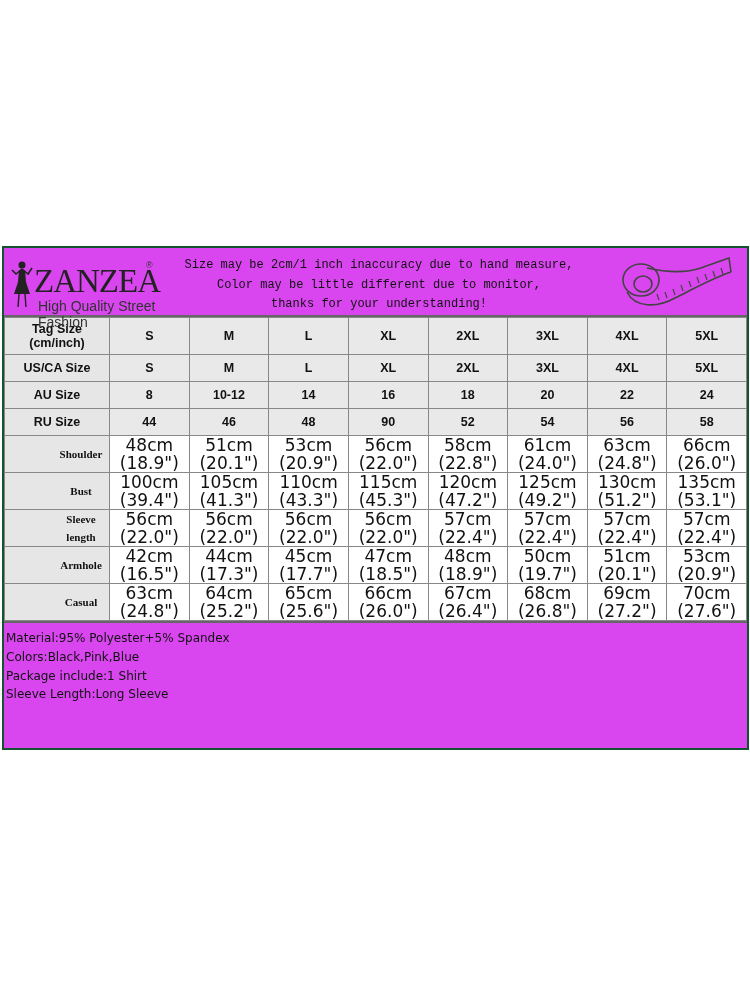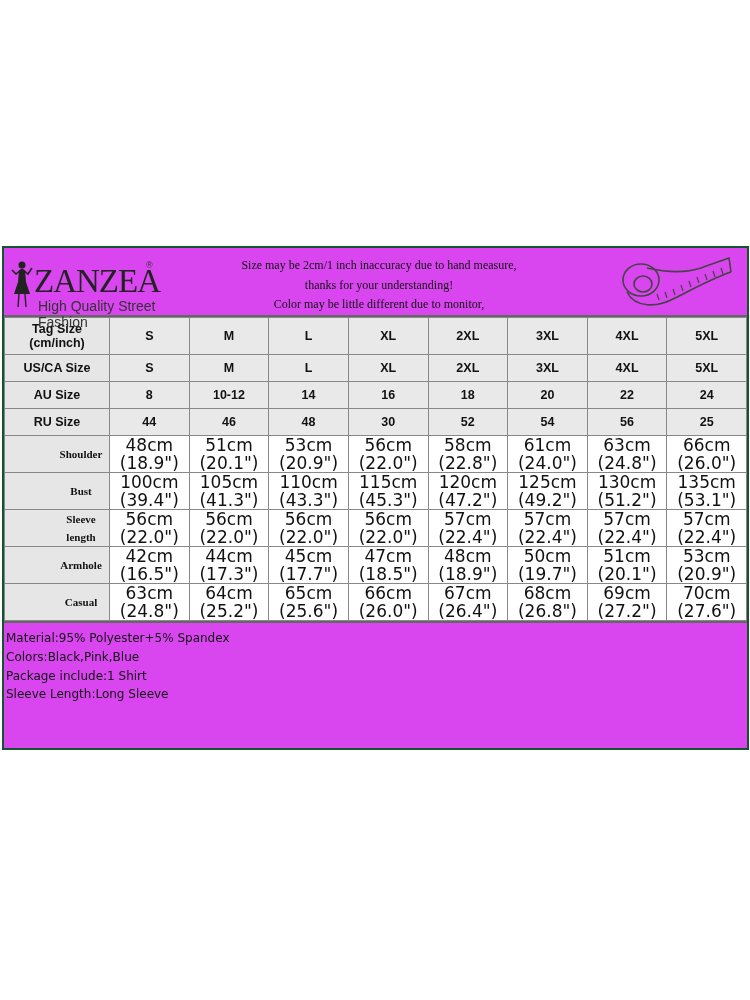--- a/index.html
+++ b/index.html
@@ -4,21 +4,21 @@
 <style>
   html, body { margin:0; padding:0; background:#ffffff; }
   body { width:750px; height:1000px; position:relative; overflow:hidden; font-family:"Liberation Sans", sans-serif; }
   .sheet { position:absolute; left:2px; top:246px; width:747px; height:504px; border:2px solid #14532d; box-sizing:border-box; background:#d946ef; }
   .header { position:relative; height:67px; border-bottom:2px solid #666; }
   .logo { position:absolute; left:6px; top:8px; width:150px; height:55px; }
   .logo-text { position:absolute; left:24px; top:6px; font-family:"Liberation Serif", serif; font-size:33px; letter-spacing:-1px; color:#222; transform:scaleY(1.05); }
   .logo-reg { position:absolute; left:136px; top:4px; font-size:9px; color:#333; }
   .logo-tag { position:absolute; left:28px; top:42px; font-size:14px; color:#333; }
   .logo-figure { position:absolute; left:0; top:4px; }
-  .notice { position:absolute; left:180px; top:8px; width:390px; text-align:center; font-family:Liberation Serif, serif; font-size:12px; line-height:19.5px; color:#111; }
+  .notice { position:absolute; left:180px; top:8px; width:390px; text-align:center; font-family:Liberation Mono, monospace; font-size:12px; line-height:19.5px; color:#111; }
   .tape { position:absolute; right:10px; top:6px; }
   table.grid { border-collapse:collapse; width:100%; table-layout:fixed; }
   table.grid td { border:1px solid #888; text-align:center; padding:0; color:#111; }
   table.grid td.rowlabel { background:#e6e6e6; font-weight:bold; font-size:12.5px; font-family:"Liberation Sans", sans-serif; }
   tr.size td { background:#e9e9e9; font-weight:bold; font-size:12.5px; height:26px; }
   tr.size.first td { height:36px; }
   tr.meas td { font-family:"DejaVu Sans", sans-serif; font-size:17px; line-height:18px; height:36px; background:#fff; }
   tr.meas td.rowlabel { font-family:Liberation Serif, serif; font-size:11px;padding-left:48px; }
   .notes { padding:6px 0 16px 2px; font-family:"DejaVu Sans", sans-serif; font-size:12px; line-height:18.8px; color:#111; border-top:2px solid #666; }
 </style>
@@ -33,22 +33,22 @@
         <path d="M12 9 L6 14 L2 10 M12 9 L18 14 L22 8" stroke="#222" stroke-width="1.6" fill="none"></path>
         <path d="M9 10 L15 10 L16 22 L20 34 L4 34 L8 22 Z" fill="#222"></path>
         <path d="M9 34 L8 47 M15 34 L16 47" stroke="#222" stroke-width="1.4"></path>
       </svg>
       <span class="logo-text">ZANZEA</span>
       <span class="logo-reg">®</span>
       <span class="logo-tag">High Quality Street Fashion</span>
     </div>
     <div class="notice">
       <div>Size may be 2cm/1 inch inaccuracy due to hand measure,</div>
+      <div>Color may be little different due to monitor,</div>
       <div>thanks for your understanding!</div>
-      <div>Color may be little different due to monitor,</div>
     </div>
     <svg class="tape" width="120" height="56" viewBox="0 0 120 56">
       <g fill="none" stroke="#444" stroke-width="1.6">
         <ellipse cx="24" cy="26" rx="18" ry="16"></ellipse>
         <ellipse cx="26" cy="30" rx="9" ry="8"></ellipse>
         <path d="M10 38 C18 54 40 54 58 44 C78 34 96 24 114 18"></path>
         <path d="M30 14 C48 18 66 20 84 14 C96 10 106 6 112 4 L114 18"></path>
       </g>
       <g stroke="#444" stroke-width="1.2">
         <line x1="42" y1="46" x2="40" y2="40"></line>
@@ -108,25 +108,25 @@
         <td>18</td>
         <td>20</td>
         <td>22</td>
         <td>24</td>
       </tr>
       <tr class="size">
         <td class="rowlabel">RU Size</td>
         <td>44</td>
         <td>46</td>
         <td>48</td>
-        <td>30</td>
+        <td>90</td>
         <td>52</td>
         <td>54</td>
         <td>56</td>
-        <td>25</td>
+        <td>58</td>
       </tr>
 
       <tr class="meas">
         <td class="rowlabel">Shoulder</td>
         <td>
             <div>48cm</div>
             <div>(18.9")</div>
           </td>
         <td>
             <div>51cm</div>

